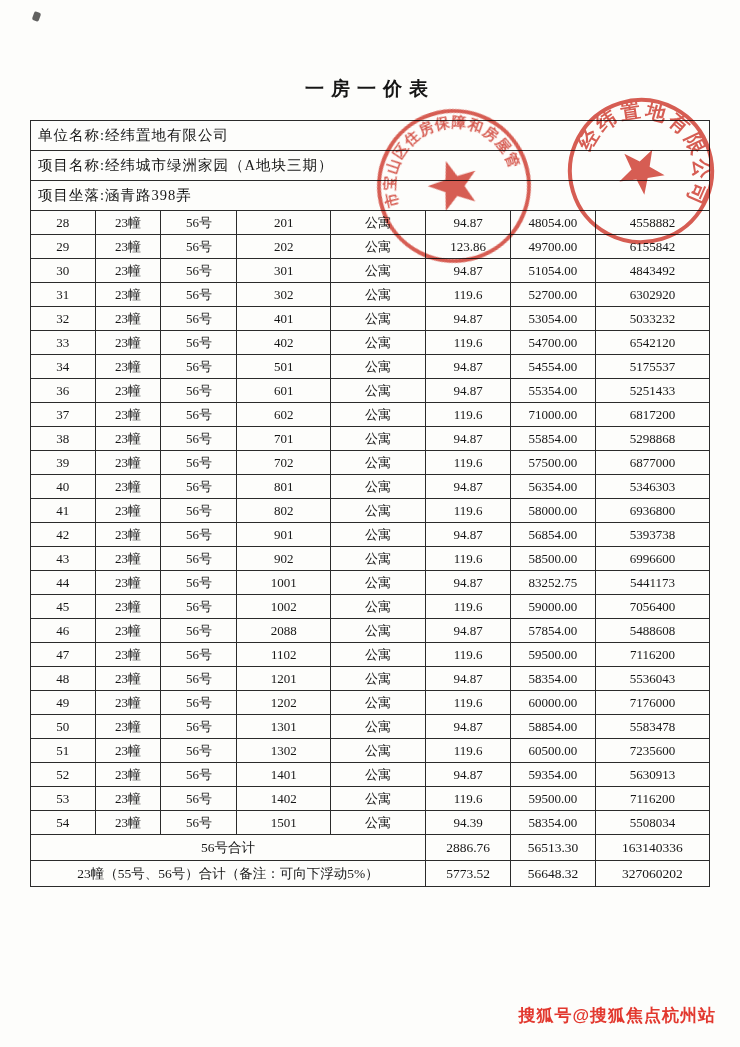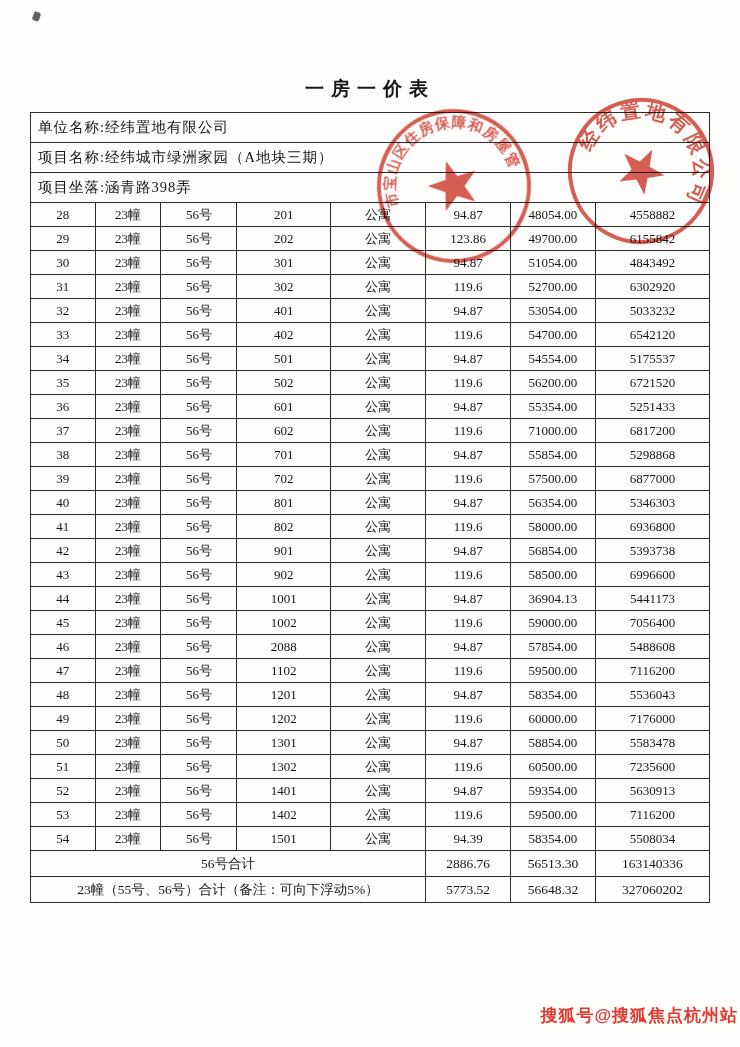--- a/index.html
+++ b/index.html
@@ -14,21 +14,21 @@
   }
   .scan-artifact {
     position:absolute; left:33px; top:12px; width:7px; height:9px;
     background:#3a3a3a; border-radius:2px; transform:rotate(20deg); opacity:.8;
   }
   .title {
     position:absolute; top:76px; left:0; width:100%;
     text-align:center; font-size:19px; font-weight:bold; letter-spacing:7px;
   }
   table.price {
-    position:absolute; left:30px; top:112px; width:680px;
+    position:absolute; left:30px; top:120px; width:680px;
     border-collapse:collapse; table-layout:fixed;
   }
   table.price td {
     border:1px solid #2b2b2b;
     font-size:13px; text-align:center;
     padding:1px 3px; height:21px;
     overflow:hidden; white-space:nowrap;
   }
   tr.info td {
     text-align:left; font-size:14.5px; height:27px; padding-left:7px;
@@ -36,21 +36,21 @@
   }
   tr.total td { height:23px; font-size:13.5px; }
   
   .stamp {
     position:absolute; pointer-events:none;
     mix-blend-mode: multiply; opacity:.82;
   }
   .stamp-left  { left:375px; top:107px; transform:rotate(-18deg); filter:blur(.3px); }
   .stamp-right { left:566px; top:96px;  transform:rotate(28deg); }
   .watermark {
-    position:absolute; right:2px; bottom:20px;
+    position:absolute; right:24px; bottom:20px;
     font-family:"Liberation Sans","DejaVu Sans",sans-serif;
     font-size:17px; font-weight:bold; color:#e2382e; letter-spacing:1px;
   }
 </style>
 </head>
 <body>
 
 <div class="page">
 
   <div class="scan-artifact"></div>
@@ -144,30 +144,20 @@
           <td>34</td>
           <td>23幢</td>
           <td>56号</td>
           <td>501</td>
           <td>公寓</td>
           <td>94.87</td>
           <td>54554.00</td>
           <td>5175537</td>
         </tr>
         <tr>
-          <td>35</td>
-          <td>23幢</td>
-          <td>56号</td>
-          <td>502</td>
-          <td>公寓</td>
-          <td>119.6</td>
-          <td>56200.00</td>
-          <td>6721520</td>
-        </tr>
-        <tr>
           <td>36</td>
           <td>23幢</td>
           <td>56号</td>
           <td>601</td>
           <td>公寓</td>
           <td>94.87</td>
           <td>55354.00</td>
           <td>5251433</td>
         </tr>
         <tr>
@@ -240,21 +230,21 @@
           <td>58500.00</td>
           <td>6996600</td>
         </tr>
         <tr>
           <td>44</td>
           <td>23幢</td>
           <td>56号</td>
           <td>1001</td>
           <td>公寓</td>
           <td>94.87</td>
-          <td>36904.13</td>
+          <td>83252.75</td>
           <td>5441173</td>
         </tr>
         <tr>
           <td>45</td>
           <td>23幢</td>
           <td>56号</td>
           <td>1002</td>
           <td>公寓</td>
           <td>119.6</td>
           <td>59000.00</td>

